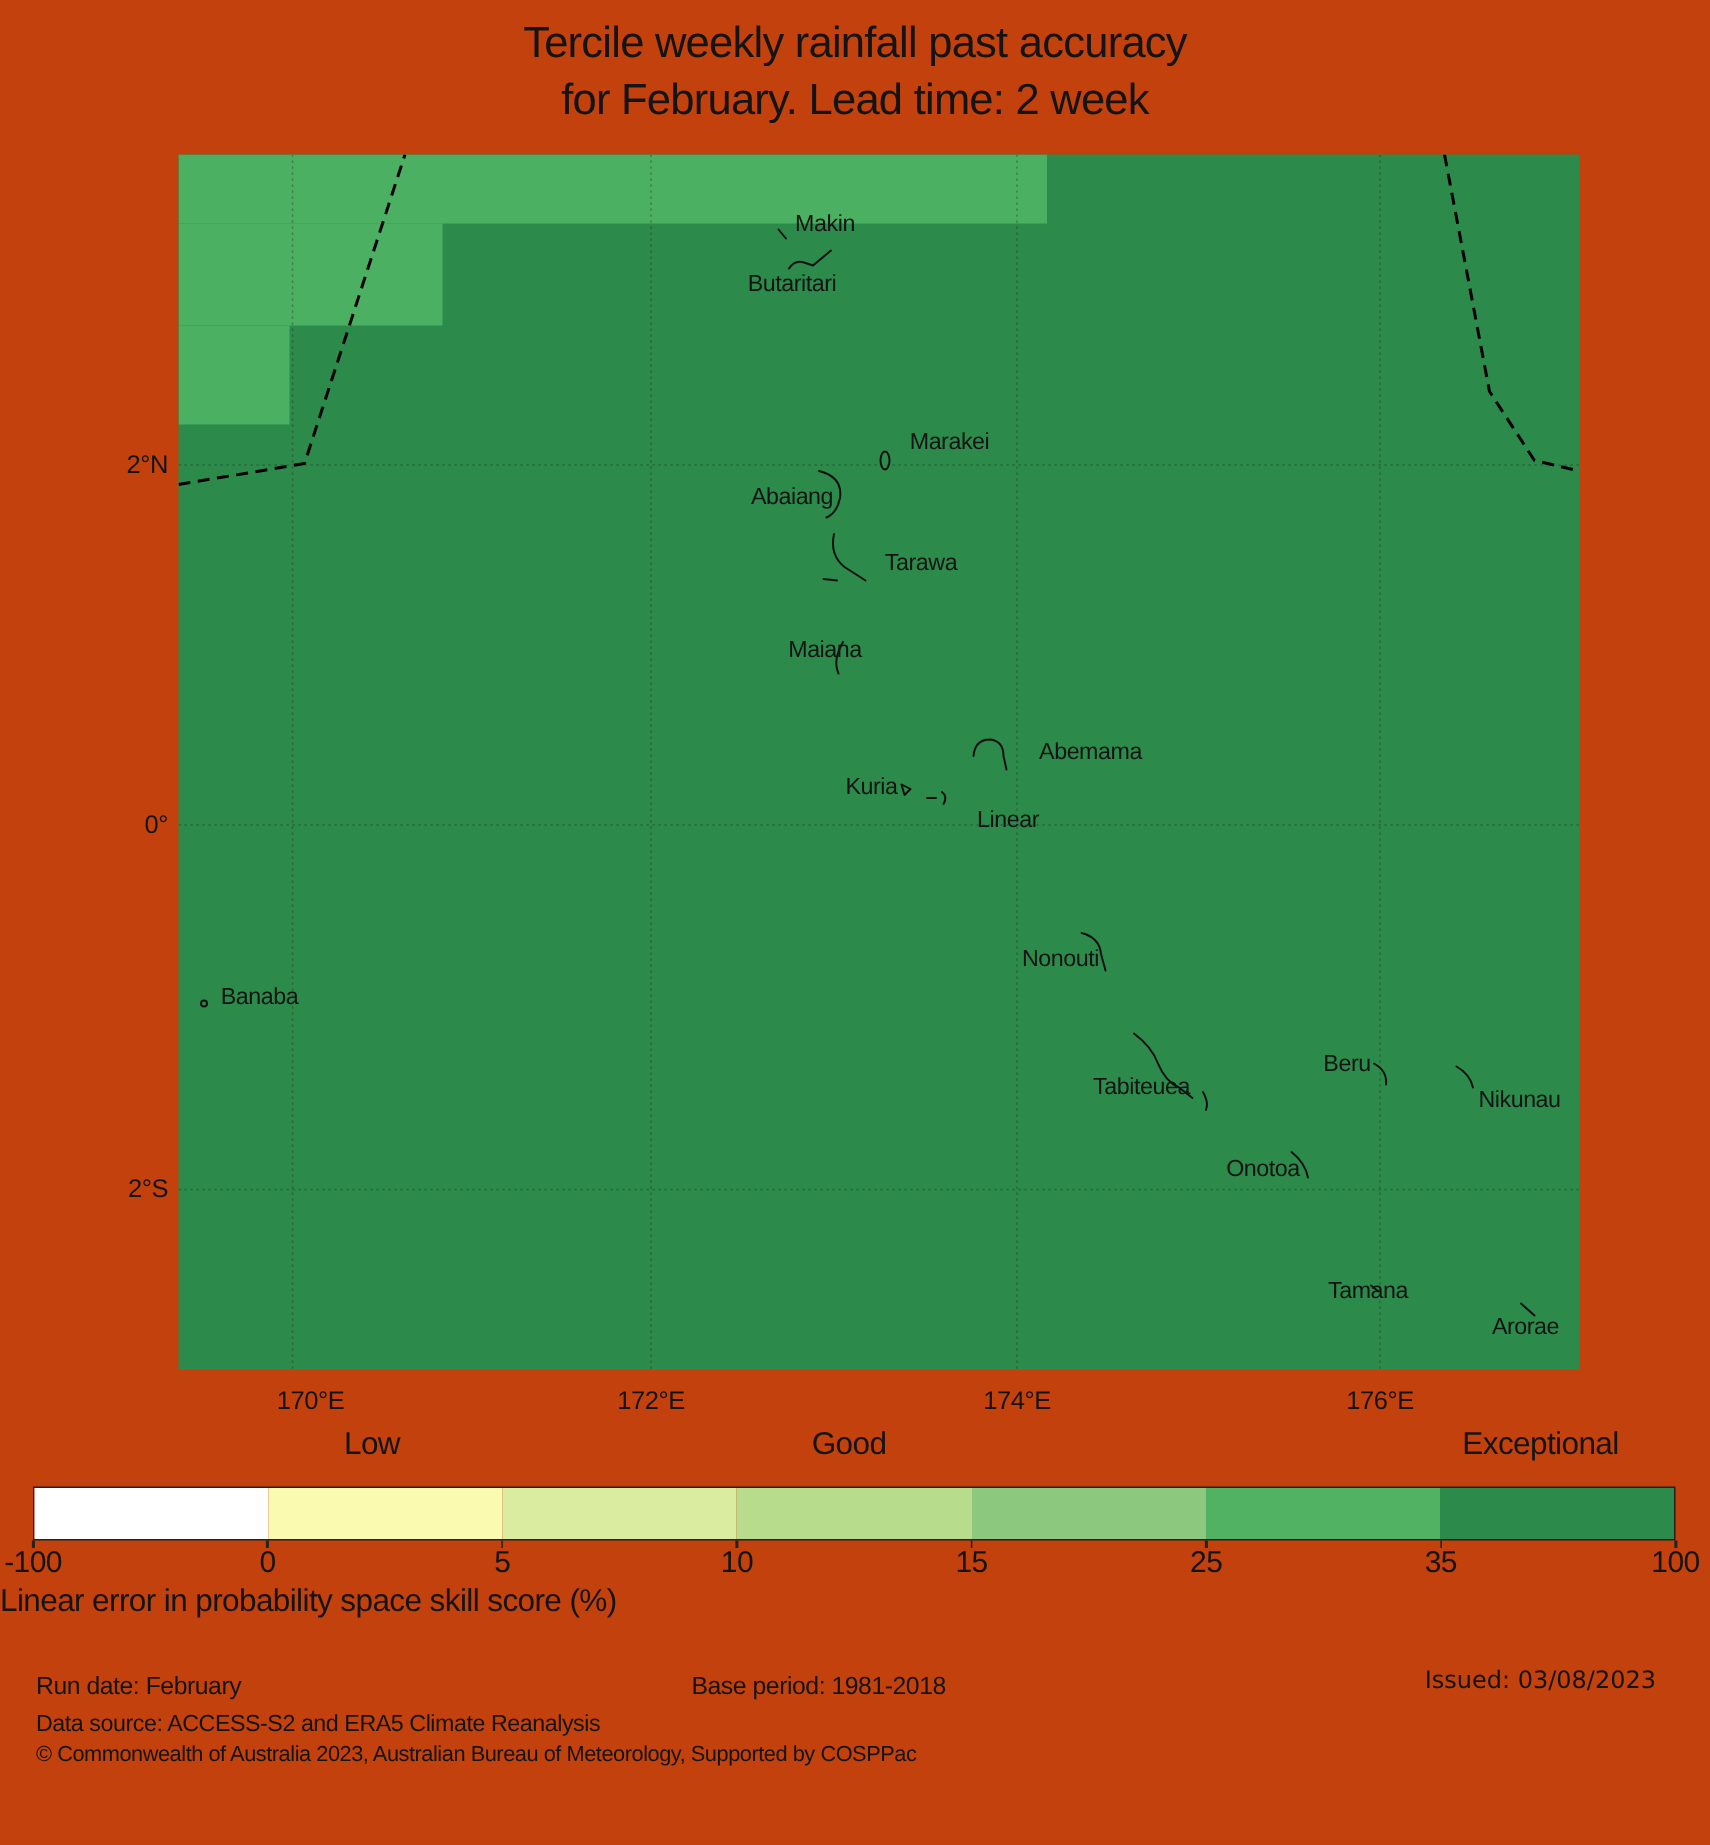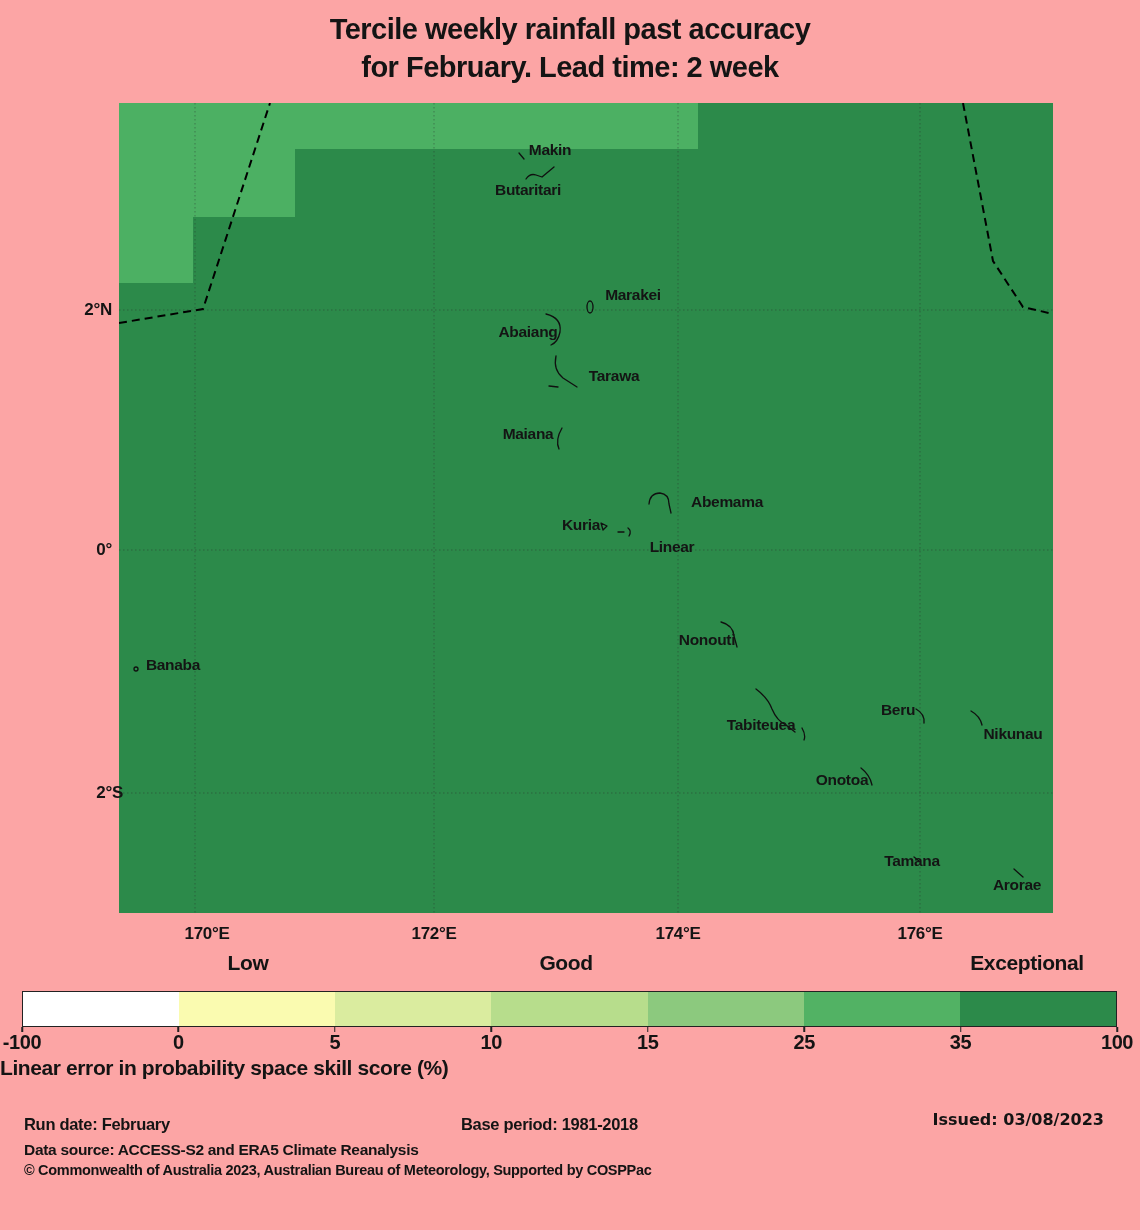--- a/index.html
+++ b/index.html
@@ -1,18 +1,18 @@
 <!DOCTYPE html>
 <html><head>
 <meta charset="utf-8">
 <style>
   html,body{margin:0;padding:0;background:#ffffff;}
   #page{
-    position:relative;width:1140px;height:1230px;background:#fca5a5;overflow:hidden;
-    font-family:"Liberation Sans",sans-serif;color:#111;font-weight:bold;
+    position:relative;width:1140px;height:1230px;background:#c2410c;overflow:hidden;
+    font-family:"Liberation Sans",sans-serif;color:#111;
   }
   
   #title{
     position:absolute;left:0;top:10px;width:1140px;text-align:center;
     font-size:29px;line-height:38px;letter-spacing:-0.5px;color:#141414;
   }
   
   #map{
     position:absolute;left:119px;top:103px;width:934px;height:810px;
   }
@@ -99,21 +99,21 @@
       </g>
     </svg>
   </div>
 
   <div id="island-labels">
       <div class="lbl island" style="left: 550px; top: 150px;">Makin</div>
       <div class="lbl island" style="left: 528px; top: 190px;">Butaritari</div>
       <div class="lbl island" style="left: 633px; top: 295px;">Marakei</div>
       <div class="lbl island" style="left: 528px; top: 332px;">Abaiang</div>
       <div class="lbl island" style="left: 614px; top: 376px;">Tarawa</div>
-      <div class="lbl island" style="left: 528px; top: 434px;">Maiana</div>
+      <div class="lbl island" style="left: 550px; top: 434px;">Maiana</div>
       <div class="lbl island" style="left: 727px; top: 502px;">Abemama</div>
       <div class="lbl island" style="left: 581px; top: 525px;">Kuria</div>
       <div class="lbl island" style="left: 672px; top: 547px;">Linear</div>
       <div class="lbl island" style="left: 707px; top: 640px;">Nonouti</div>
       <div class="lbl island" style="left: 173px; top: 665px;">Banaba</div>
       <div class="lbl island" style="left: 761px; top: 725px;">Tabiteuea</div>
       <div class="lbl island" style="left: 898px; top: 710px;">Beru</div>
       <div class="lbl island" style="left: 1013px; top: 734px;">Nikunau</div>
       <div class="lbl island" style="left: 842px; top: 780px;">Onotoa</div>
       <div class="lbl island" style="left: 912px; top: 861px;">Tamana</div>
@@ -121,21 +121,21 @@
     </div>
   <div id="x-ticks">
       <div class="lbl xtick" style="left: 195px; top: 934px; margin-left: 12px;">170°E</div>
       <div class="lbl xtick" style="left: 434px; top: 934px;">172°E</div>
       <div class="lbl xtick" style="left: 678px; top: 934px;">174°E</div>
       <div class="lbl xtick" style="left: 920px; top: 934px;">176°E</div>
     </div>
   <div id="y-ticks">
       <div class="lbl ytick" style="left: 112px; top: 310px;">2°N</div>
       <div class="lbl ytick" style="left: 112px; top: 550px;">0°</div>
-      <div class="lbl ytick" style="left: 123px; top: 793px; text-align: right;">2°S</div>
+      <div class="lbl ytick" style="left: 112px; top: 793px; text-align: right;">2°S</div>
     </div>
   <div id="skill-labels">
       <div class="lbl skill" style="left: 248px; top: 963px;">Low</div>
       <div class="lbl skill" style="left: 566px; top: 963px;">Good</div>
       <div class="lbl skill" style="left: 1027px; top: 963px;">Exceptional</div>
     </div>
 
   <div id="colorbar">
       <div class="cb-seg" style="background: rgb(255, 255, 255);"></div>
       <div class="cb-seg" style="background: rgb(250, 251, 176);"></div>

